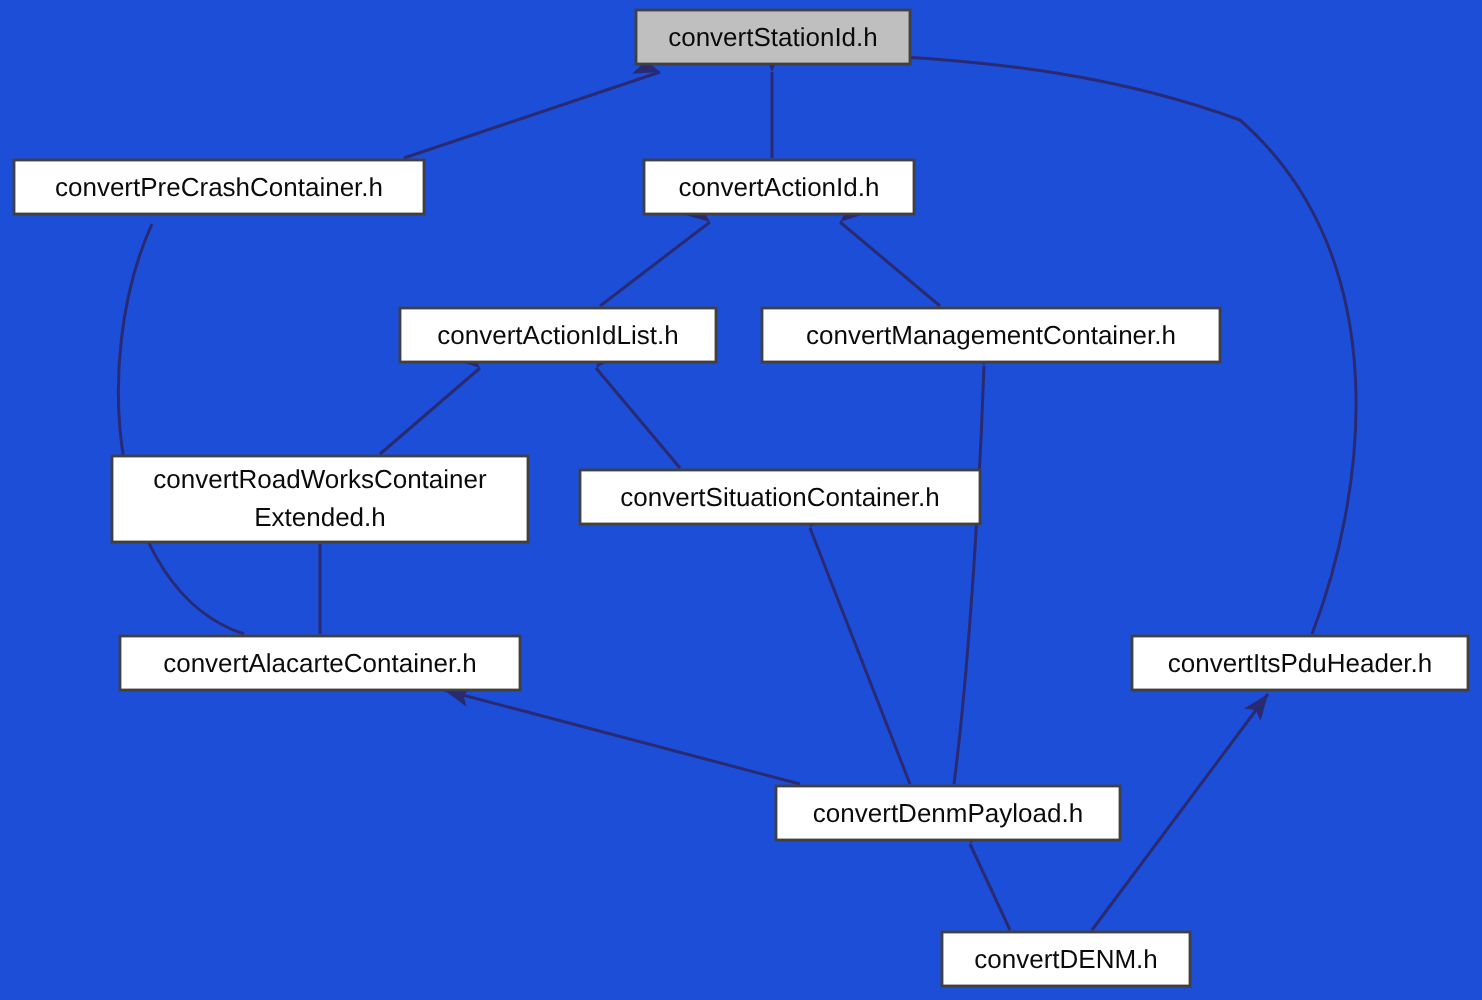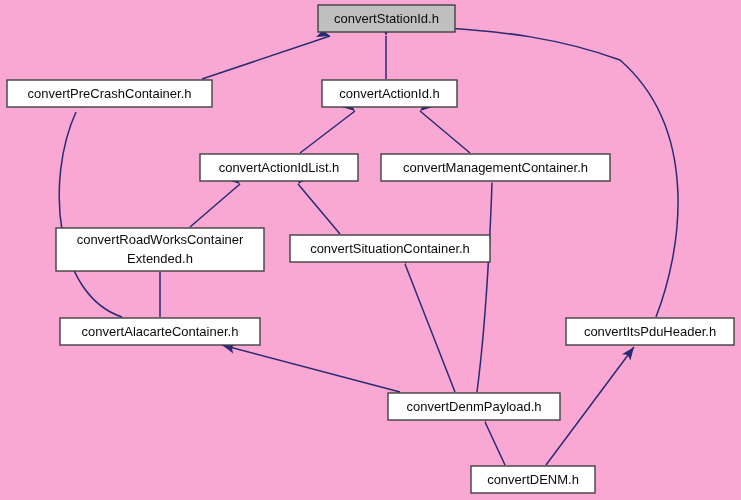--- a/index.html
+++ b/index.html
@@ -4,21 +4,21 @@
 <style>
   html, body {
     margin: 0;
     padding: 0;
     background: #ffffff;
   }
   #graph-root {
     position: relative;
     width: 741px;
     height: 500px;
-    background: #f9a8d4;
+    background: #1d4ed8;
     font-family: "Liberation Sans", sans-serif;
     overflow: hidden;
   }
   svg.graph-canvas {
     display: block;
     width: 741px;
     height: 500px;
   }
   .node-box {
     fill: #ffffff;

